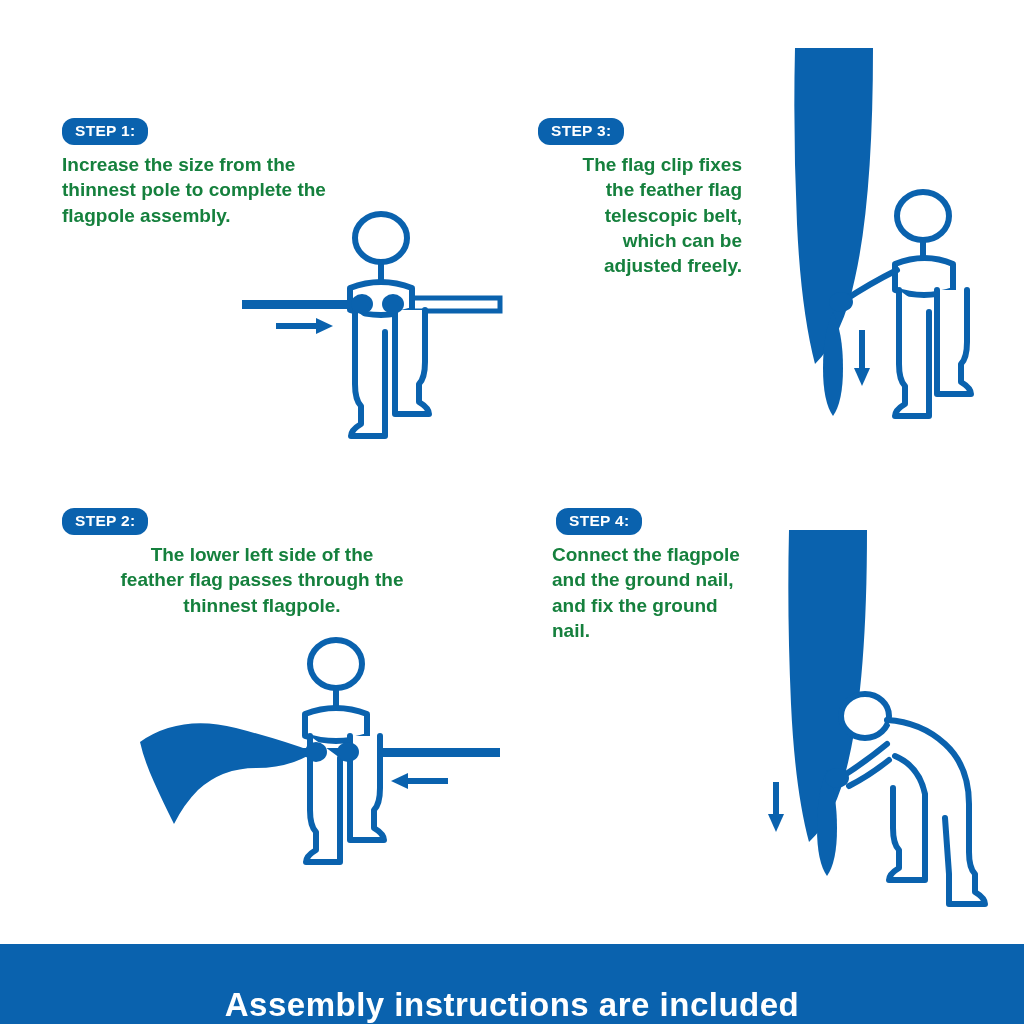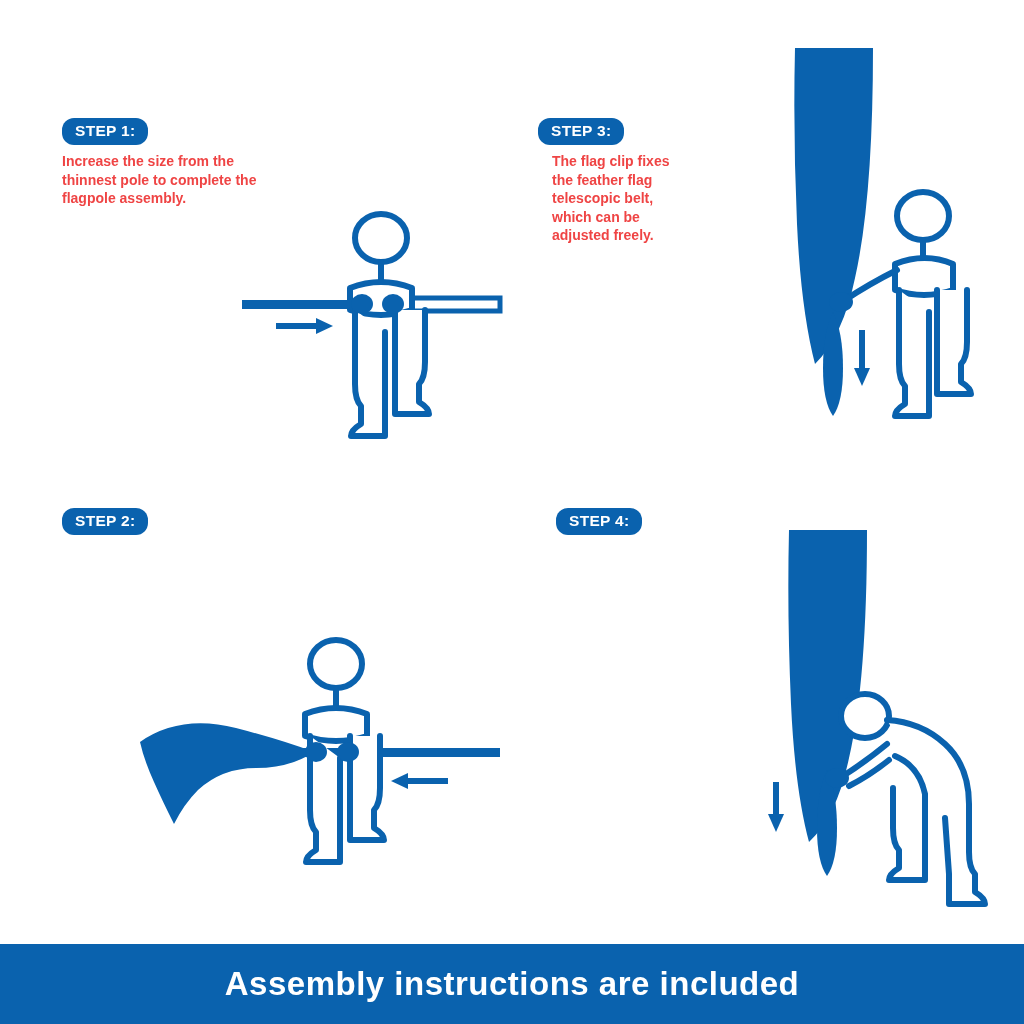--- a/index.html
+++ b/index.html
@@ -45,48 +45,48 @@
     padding: 5px 13px 6px 13px;
     border-radius: 12px;
     line-height: 1;
   }
   .badge-row { position: absolute; left: 22px; top: 18px; }
   .cell-3 .badge-row { left: 8px; top: 88px; }
   .cell-4 .badge-row { left: 26px; top: 18px; }
 
   .step-text {
     position: absolute;
-    color: #ef4444;
-    font-size: 14px;
+    color: #15803d;
+    font-size: 19px;
     font-weight: bold;
     line-height: 1.33;
     white-space: pre-line;
   }
   .cell-1 .step-text { left: 22px; top: 52px; width: 330px; }
   .cell-2 .step-text { left: 32px; top: 52px; width: 380px; }
-  .cell-3 .step-text { left: 22px; top: 122px; width: 200px; }
+  .cell-3 .step-text { left: 12px; top: 122px; width: 200px; text-align: right; }
   .cell-4 .step-text { left: 22px; top: 52px; width: 230px; }
 
   .art {
     position: absolute;
   }
   .cell-1 .art { left: 190px; top: 110px; }
   .cell-2 .art { left: 80px;  top: 140px; }
   .cell-3 .art { left: 225px; top: 0px; }
   .cell-4 .art { left: 215px; top: 30px; }
 
   .footer {
     position: absolute;
     left: 0;
     bottom: 0;
     width: 1024px;
     height: 80px;
     background: #0a62ae;
     display: flex;
-    align-items: center;
+    align-items: flex-end;
     justify-content: center;
   }
   .footer-text {
     color: #ffffff;
     font-size: 33px;
     font-weight: bold;
     letter-spacing: 0.5px;
   }
 </style>
 </head>
@@ -127,20 +127,23 @@
             <ellipse cx="163" cy="94" rx="11" ry="10"></ellipse>
           </g>
         </svg>
       </div>
     </div>
 
     <div class="cell cell-2">
       <div class="badge-row">
         <span class="step-badge">STEP 2:</span>
       </div>
+      <div class="step-text">The lower left side of the
+feather flag passes through the
+thinnest flagpole.</div>
       <div class="art">
         <svg width="400" height="280" viewBox="0 0 400 280" fill="none" xmlns="http://www.w3.org/2000/svg">
 
           <path d="M20 112 q40 -28 96 -14 q46 12 78 24 q-24 16 -58 16 q-34 0 -58 22 q-14 14 -24 34 q-12 -24 -20 -42 q-10 -22 -14 -40 z" fill="#0a62ae"></path>
 
           <rect x="182" y="118" width="198" height="9" fill="#0a62ae"></rect>
 
           <g>
             <rect x="288" y="148" width="40" height="6" fill="#0a62ae"></rect>
             <polygon points="288,143 271,151 288,159" fill="#0a62ae"></polygon>
@@ -194,20 +197,24 @@
             <ellipse cx="86" cy="272" rx="12" ry="10"></ellipse>
           </g>
         </svg>
       </div>
     </div>
 
     <div class="cell cell-4">
       <div class="badge-row">
         <span class="step-badge">STEP 4:</span>
       </div>
+      <div class="step-text">Connect the flagpole
+and the ground nail,
+and fix the ground
+nail.</div>
       <div class="art">
         <svg width="260" height="390" viewBox="0 0 260 390" fill="none" xmlns="http://www.w3.org/2000/svg">
 
           <path d="M44 10 L122 10 q0 150 -18 228 q-12 58 -40 84 q-14 -52 -18 -138 q-4 -90 -2 -174 z" fill="#0a62ae"></path>
 
           <path d="M82 250 q10 22 10 58 q0 34 -10 48 q-10 -14 -10 -48 q0 -36 10 -58 z" fill="#0a62ae"></path>
 
           <g>
             <rect x="28" y="262" width="6" height="36" fill="#0a62ae"></rect>
             <polygon points="23,294 31,312 39,294" fill="#0a62ae"></polygon>

